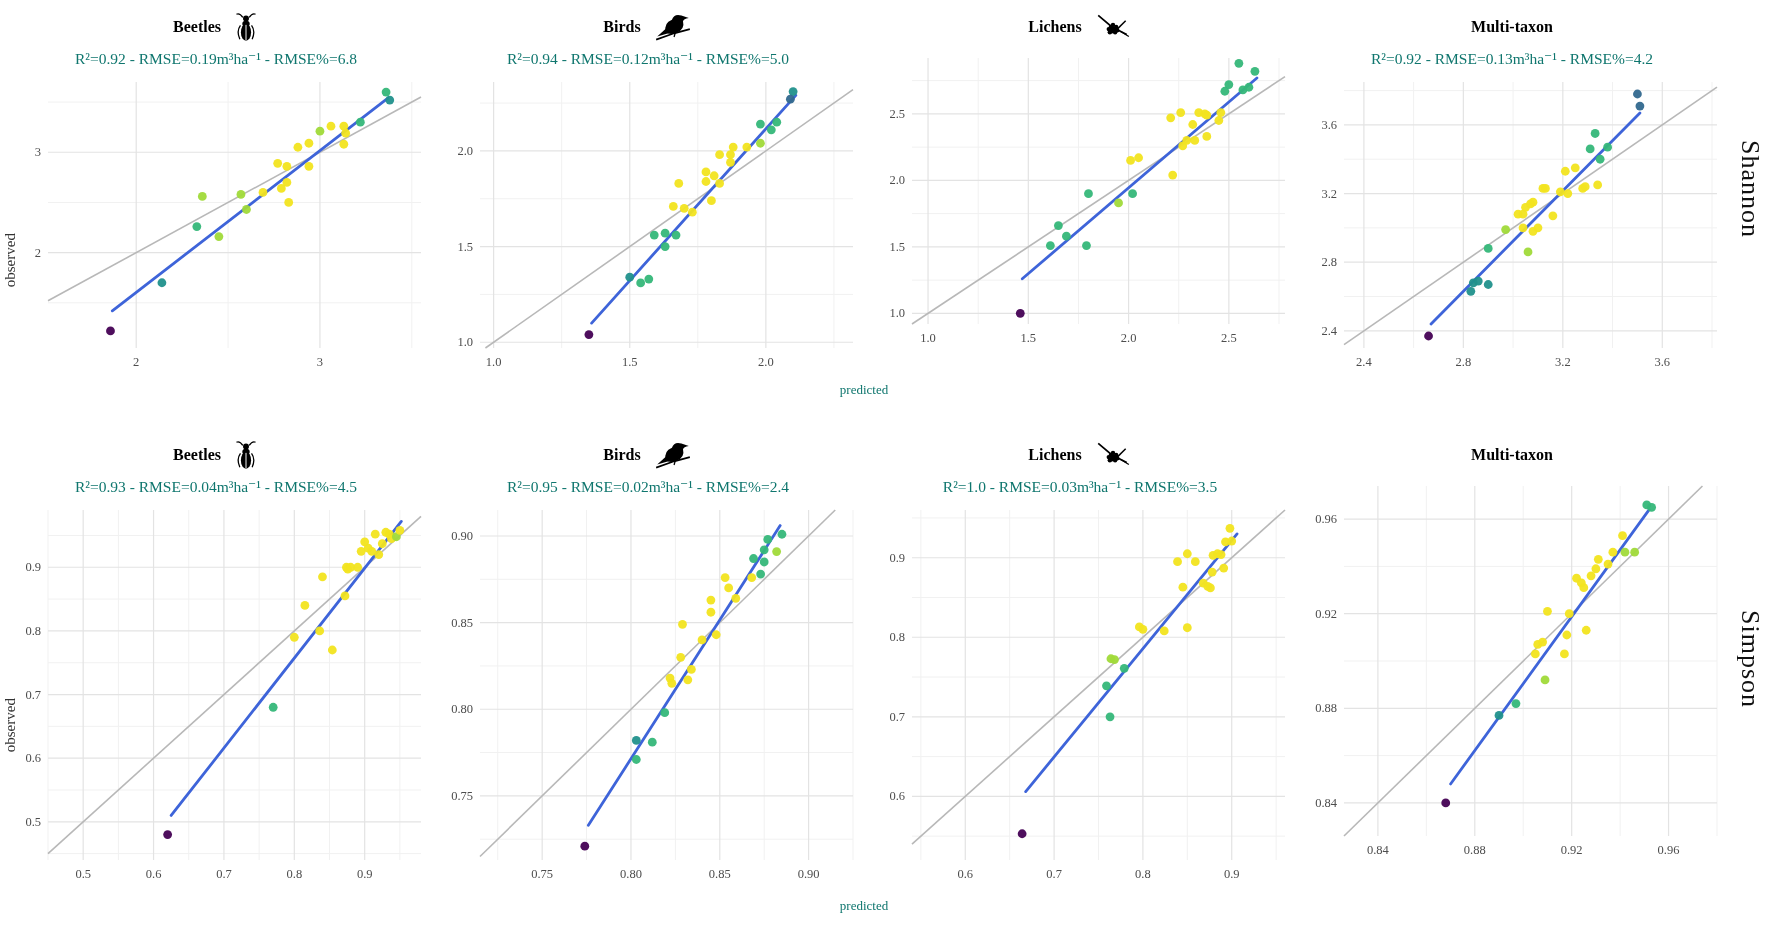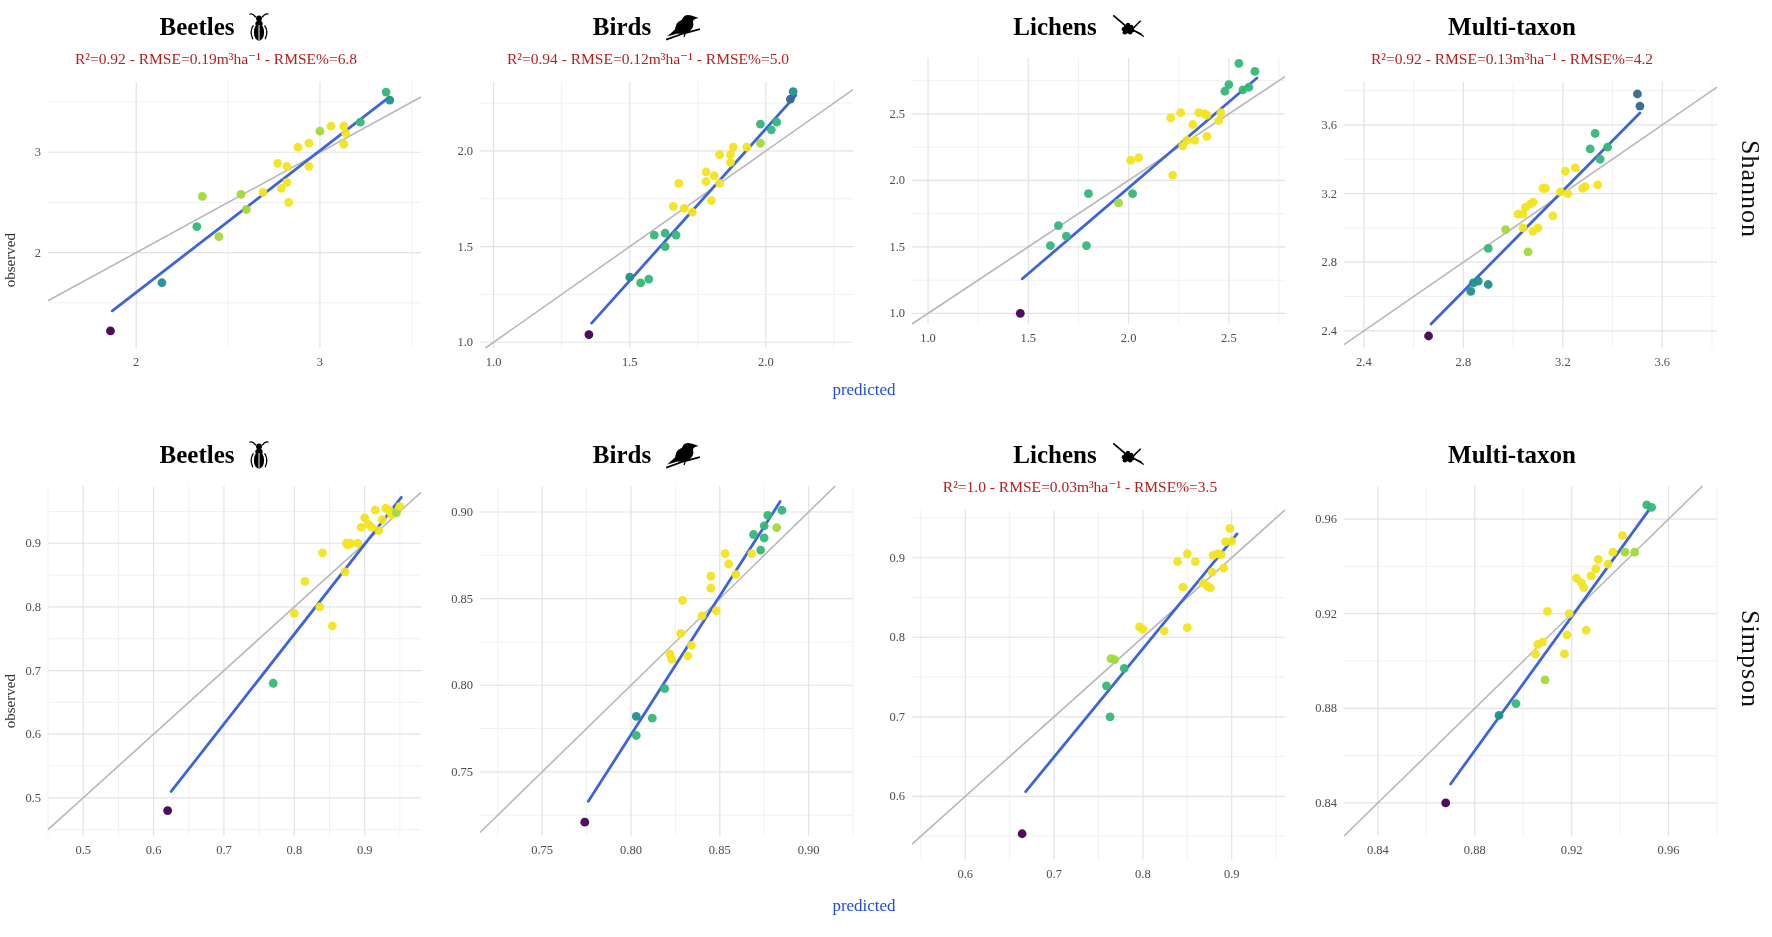--- a/index.html
+++ b/index.html
@@ -10,32 +10,32 @@
   }
   .frow{display:flex;}
   .panels{flex:1;display:grid;grid-template-columns:repeat(4,1fr);}
   .row-side-label{width:44px;display:flex;align-items:center;justify-content:center;}
   .row-side-label span{
     writing-mode:vertical-rl;font-size:26px;color:#111;letter-spacing:1px;
   }
   .panel{display:flex;flex-direction:column;align-items:center;}
   .panel-title{
     height:46px;display:flex;align-items:center;justify-content:flex-end;gap:12px;
-    font-size:25px;font-weight:bold;color:#000;
+    font-size:16px;font-weight:bold;color:#000;
   }
-  .panel-stats{height:24px;font-size:15.5px;color:#b91c1c;}
+  .panel-stats{height:24px;font-size:15.5px;color:#0f766e;}
   .plot-wrap{position:relative;}
   .ylabel{
     position:absolute;left:0px;top:44%;transform:translateY(-50%) ;
     writing-mode:vertical-rl;rotate:180deg;font-size:15px;color:#333;
   }
   .xlabel-row{text-align:center;}
   .xlabel-row.r1{height:30px;padding-top:6px;}
   .xlabel-row.r2{height:34px;padding-top:10px;}
-  .xlabel-row span{font-size:17px;color:#1d4ed8;}
+  .xlabel-row span{font-size:13px;color:#0f766e;}
   .row2{margin-top:22px;}
   svg{display:block;}
 </style>
 </head>
 <body>
 
 <div class="figure">
 
   <div class="frow row1">
     <div class="panels" id="panels-row-0">
@@ -341,20 +341,21 @@
                 <path d="M15 7 Q18 2.5 21 4" stroke="#000" stroke-width="1.3" fill="none"></path>
                 <circle cx="12" cy="8" r="2.8" fill="#000"></circle>
                 <ellipse cx="12" cy="13" rx="3.5" ry="2.8" fill="#000"></ellipse>
                 <ellipse cx="12" cy="21" rx="4.8" ry="8" fill="#000"></ellipse>
                 <path d="M6.8 14.5 Q2.8 20 6.2 27.5" stroke="#000" stroke-width="1.2" fill="none"></path>
                 <path d="M17.2 14.5 Q21.2 20 17.8 27.5" stroke="#000" stroke-width="1.2" fill="none"></path>
                 <line x1="12" y1="14" x2="12" y2="28.5" stroke="#fff" stroke-width="0.9"></line>
               </svg>
             </span>
     </div>
+    <div class="panel-stats">R²=0.93 - RMSE=0.04m³ha⁻¹ - RMSE%=4.5</div>
     <div class="plot-wrap">
             <svg width="428" height="384">
               <line x1="46" y1="8" x2="46" y2="358" stroke="#f1f1f1" stroke-width="1"></line>
               <line x1="116.37735849056605" y1="8" x2="116.37735849056605" y2="358" stroke="#f1f1f1" stroke-width="1"></line>
               <line x1="186.75471698113208" y1="8" x2="186.75471698113208" y2="358" stroke="#f1f1f1" stroke-width="1"></line>
               <line x1="257.1320754716981" y1="8" x2="257.1320754716981" y2="358" stroke="#f1f1f1" stroke-width="1"></line>
               <line x1="327.50943396226415" y1="8" x2="327.50943396226415" y2="358" stroke="#f1f1f1" stroke-width="1"></line>
               <line x1="397.88679245283015" y1="8" x2="397.88679245283015" y2="358" stroke="#f1f1f1" stroke-width="1"></line>
               <line x1="46" y1="351.6363636363636" x2="419" y2="351.6363636363636" stroke="#f1f1f1" stroke-width="1"></line>
               <line x1="46" y1="287.99999999999994" x2="419" y2="287.99999999999994" stroke="#f1f1f1" stroke-width="1"></line>
@@ -418,20 +419,21 @@
       <span class="title-text">Birds</span>
       <span class="title-icon">
               <svg width="40" height="32" viewBox="0 0 38 30">
                 <path d="M3 27 L20 21 L35 17" stroke="#000" stroke-width="1.6" fill="none"></path>
                 <path d="M4 24 L15 14 L18 20 Z" fill="#000"></path>
                 <path d="M12 20 Q10 11 18 8 Q20 2 27 4 L34 6.5 Q29 7.5 28.5 9.5 Q30.5 17 22.5 20.5 Q16 22.8 12 20 Z" fill="#000"></path>
                 <line x1="21" y1="21" x2="20" y2="24.5" stroke="#000" stroke-width="1.2"></line>
               </svg>
             </span>
     </div>
+    <div class="panel-stats">R²=0.95 - RMSE=0.02m³ha⁻¹ - RMSE%=2.4</div>
     <div class="plot-wrap">
             <svg width="428" height="384">
               <line x1="63.76190476190477" y1="8" x2="63.76190476190477" y2="358" stroke="#f1f1f1" stroke-width="1"></line>
               <line x1="152.5714285714286" y1="8" x2="152.5714285714286" y2="358" stroke="#f1f1f1" stroke-width="1"></line>
               <line x1="241.38095238095246" y1="8" x2="241.38095238095246" y2="358" stroke="#f1f1f1" stroke-width="1"></line>
               <line x1="330.1904761904763" y1="8" x2="330.1904761904763" y2="358" stroke="#f1f1f1" stroke-width="1"></line>
               <line x1="419.00000000000017" y1="8" x2="419.00000000000017" y2="358" stroke="#f1f1f1" stroke-width="1"></line>
               <line x1="46" y1="337.20792079207916" x2="419" y2="337.20792079207916" stroke="#f1f1f1" stroke-width="1"></line>
               <line x1="46" y1="250.57425742574253" x2="419" y2="250.57425742574253" stroke="#f1f1f1" stroke-width="1"></line>
               <line x1="46" y1="163.94059405940584" x2="419" y2="163.94059405940584" stroke="#f1f1f1" stroke-width="1"></line>

